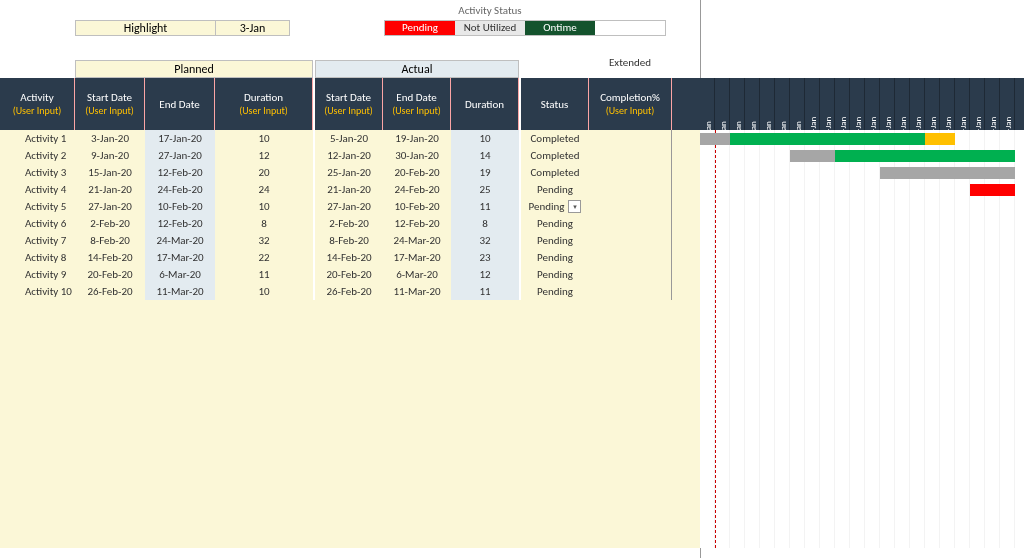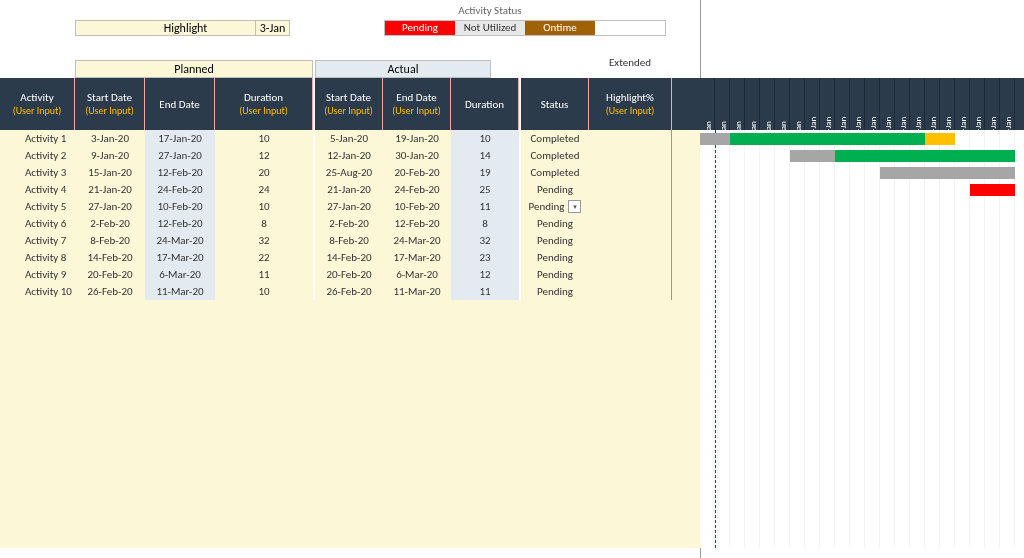--- a/index.html
+++ b/index.html
@@ -12,32 +12,32 @@
     height: 558px;
     overflow: hidden;
     position: relative;
   }
   .top-bar { position:absolute; top:4px; left:0; right:0; height:30px;padding-left:32px; }
   .status-title { position:absolute; top:0; left:450px; font-size:11px; color:#666; width:80px; text-align:center; }
   .highlight-box {
     position:absolute; top:16px; left:75px; width:215px; height:16px;
     border:1px solid #bfbfbf; background:#fbf7d7; display:flex;
   }
-  .highlight-label { flex:0 0 140px; text-align:center; font-weight:normal; line-height:14px; border-right:1px solid #bfbfbf;margin-left:40px; }
+  .highlight-label { flex:0 0 140px; text-align:center; font-weight:normal; line-height:14px; border-right:1px solid #bfbfbf; }
   .highlight-date { flex:1; text-align:center; line-height:14px; }
   .legend { position:absolute; top:16px; left:384px; display:flex; height:16px; border:1px solid #bfbfbf; }
   .legend-item { width:70px; text-align:center; line-height:14px; font-size:11px; color:#333; }
   .lg-pending { background:#ff0000; color:#fff; }
   .lg-notutil { background:#e8e8e8; }
-  .lg-ontime  { background:#a16207; color:#fff; }
+  .lg-ontime  { background:#14532d; color:#fff; }
   .lg-extended{ background:#0ea5e9;margin-top:35px; }
 
   .cat-headers { position:absolute; top:60px; left:75px; height:18px; display:flex; }
   .cat-planned { width:238px; background:#fbf7d7; border:1px solid #bfbfbf; text-align:center; line-height:16px; }
-  .cat-actual  { width:176px; background:#e3ebf0; border:1px solid #bfbfbf; text-align:center; line-height:16px; }
+  .cat-actual  { width:204px; background:#e3ebf0; border:1px solid #bfbfbf; text-align:center; line-height:16px; }
 
   .grid { position:absolute; top:78px; left:0; width:700px; }
   .head-row { display:flex; height:52px; background:#2b3b4c; color:#fff; }
   .hcell { border-right:1px solid #fca5a5; display:flex; flex-direction:column; align-items:center; justify-content:center; font-size:11px; padding:2px; text-align:center; }
   .hcell .sub { color:#ffc000; font-size:10px; }
   .w-act{width:75px;} .w-sd{width:70px;} .w-ed{width:70px;} .w-dur{width:98px;}
   .w-asd{width:68px;} .w-aed{width:68px;} .w-adur{width:68px;}
   .w-stat{width:68px;} .w-comp{width:83px;}
   .gap{width:2px;background:#fff;}
 
@@ -116,21 +116,21 @@
         <span class="sub">(User Input)</span>
       </div>
     <div class="hcell w-adur">
         <span>Duration</span>
       </div>
     <div class="gap"></div>
     <div class="hcell w-stat">
         <span>Status</span>
       </div>
     <div class="hcell w-comp">
-        <span>Highlight%</span>
+        <span>Completion%</span>
         <span class="sub">(User Input)</span>
       </div>
   </div>
   <div class="body-rows" id="body-rows">
       <div class="row">
         <div class="cell w-act act">Activity 1</div>
         <div class="cell w-sd">3-Jan-20</div>
         <div class="cell w-ed ed-col">17-Jan-20</div>
         <div class="cell w-dur">10</div>
         <div class="gap"></div>
@@ -153,21 +153,21 @@
         <div class="gap"></div>
         <div class="cell w-stat stat-col">Completed</div>
         <div class="cell w-comp"></div>
       </div>
       <div class="row">
         <div class="cell w-act act">Activity 3</div>
         <div class="cell w-sd">15-Jan-20</div>
         <div class="cell w-ed ed-col">12-Feb-20</div>
         <div class="cell w-dur">20</div>
         <div class="gap"></div>
-        <div class="cell w-asd">25-Aug-20</div>
+        <div class="cell w-asd">25-Jan-20</div>
         <div class="cell w-aed">20-Feb-20</div>
         <div class="cell w-adur adur-col">19</div>
         <div class="gap"></div>
         <div class="cell w-stat stat-col">Completed</div>
         <div class="cell w-comp"></div>
       </div>
       <div class="row">
         <div class="cell w-act act">Activity 4</div>
         <div class="cell w-sd">21-Jan-20</div>
         <div class="cell w-ed ed-col">24-Feb-20</div>

